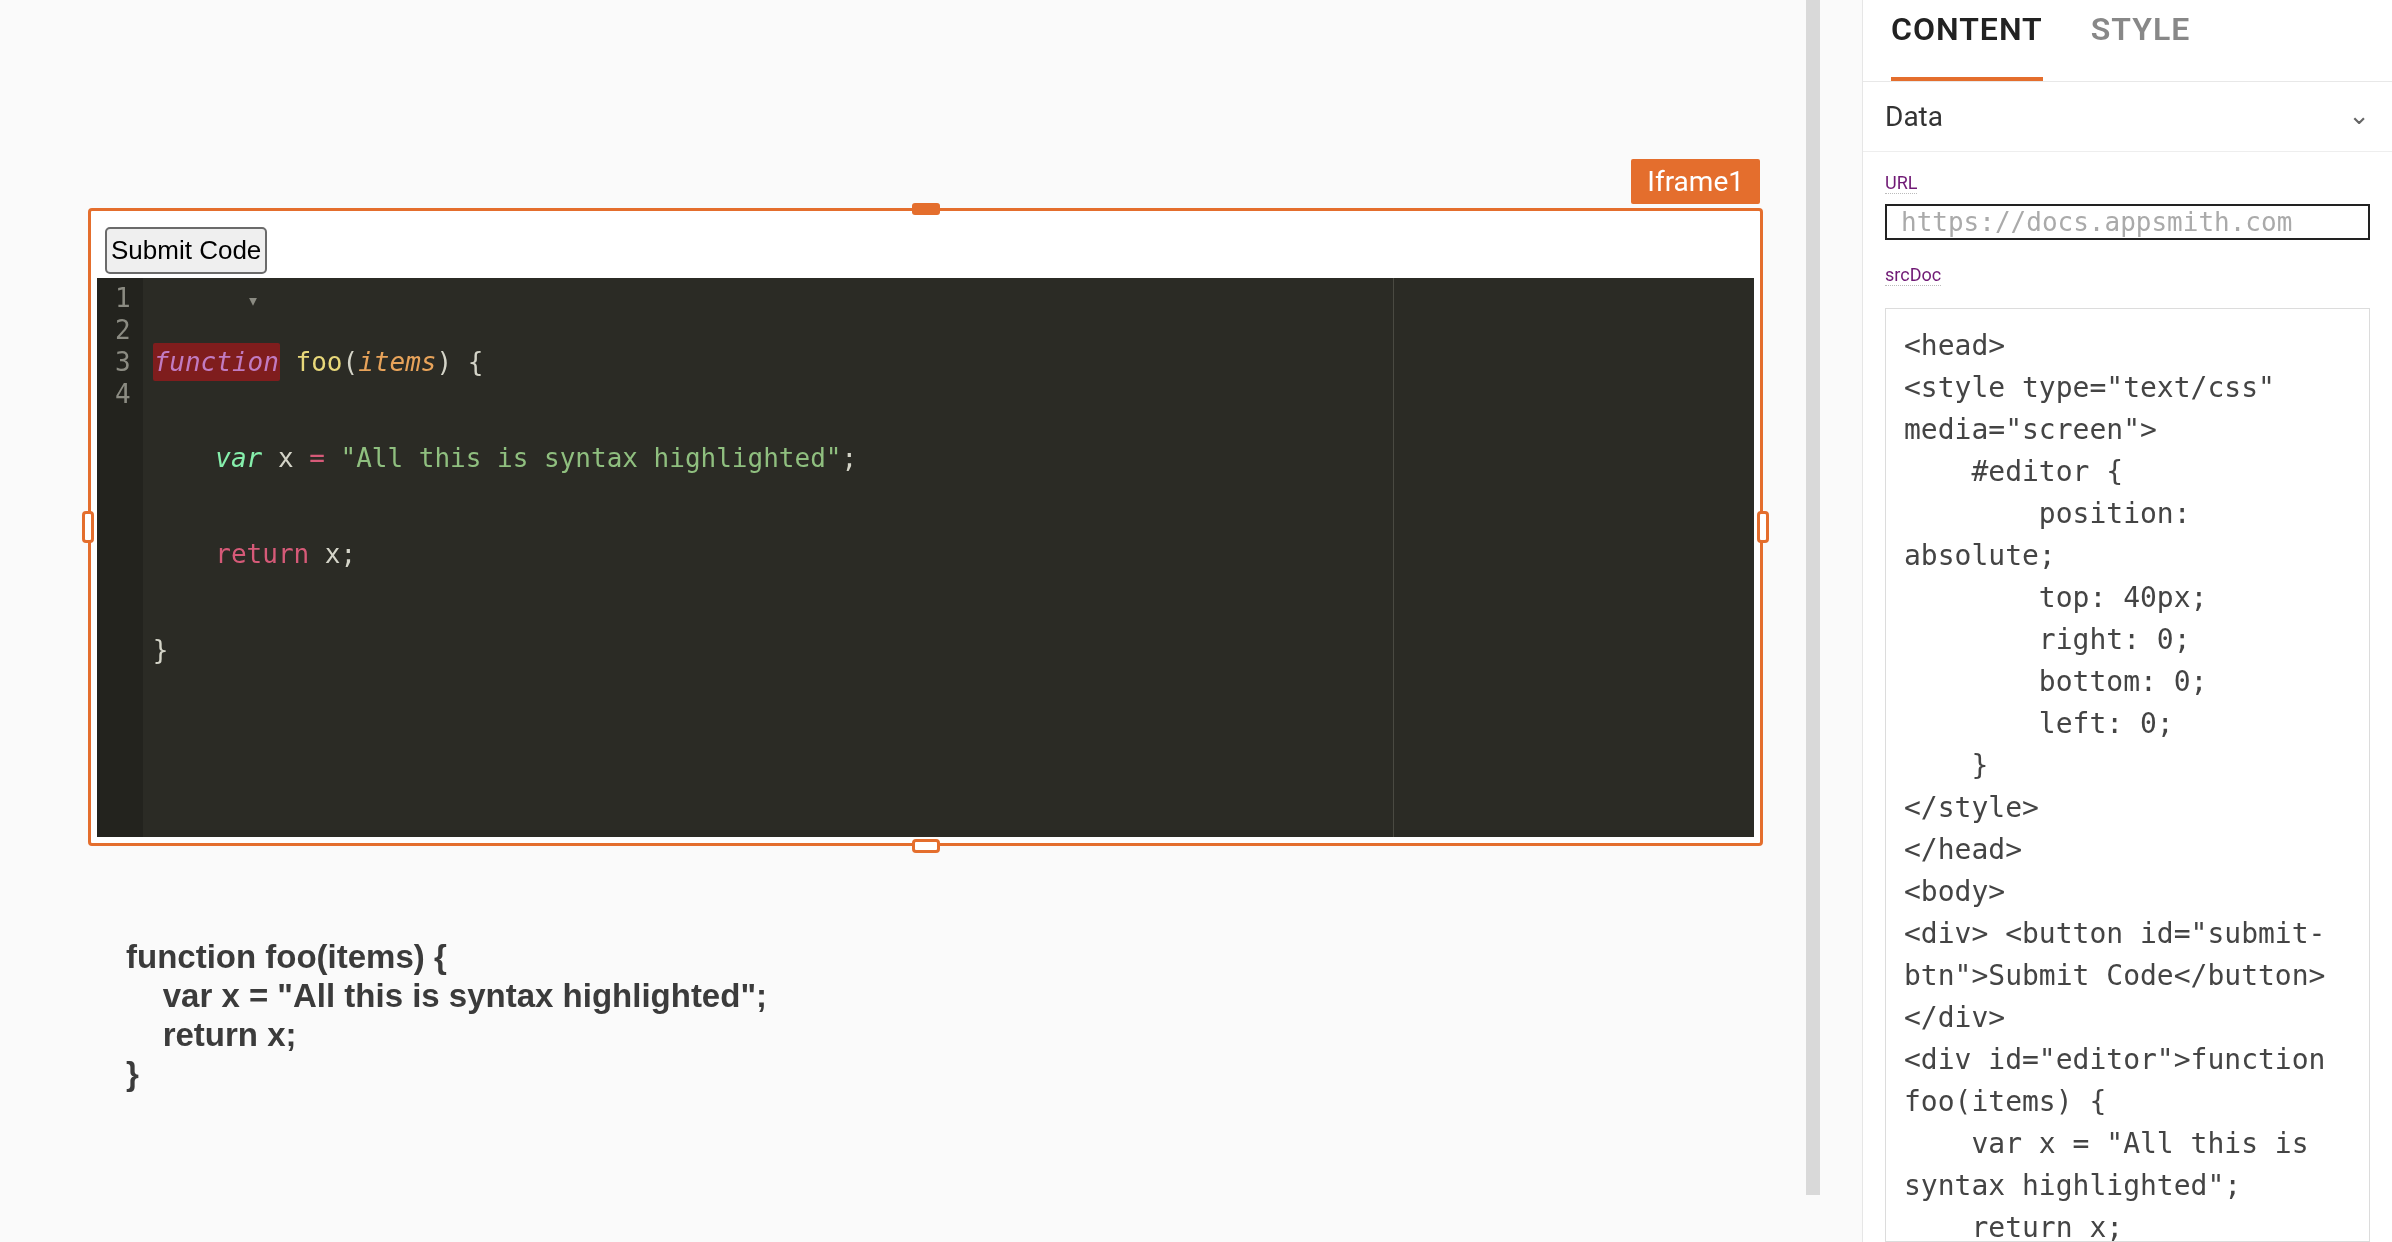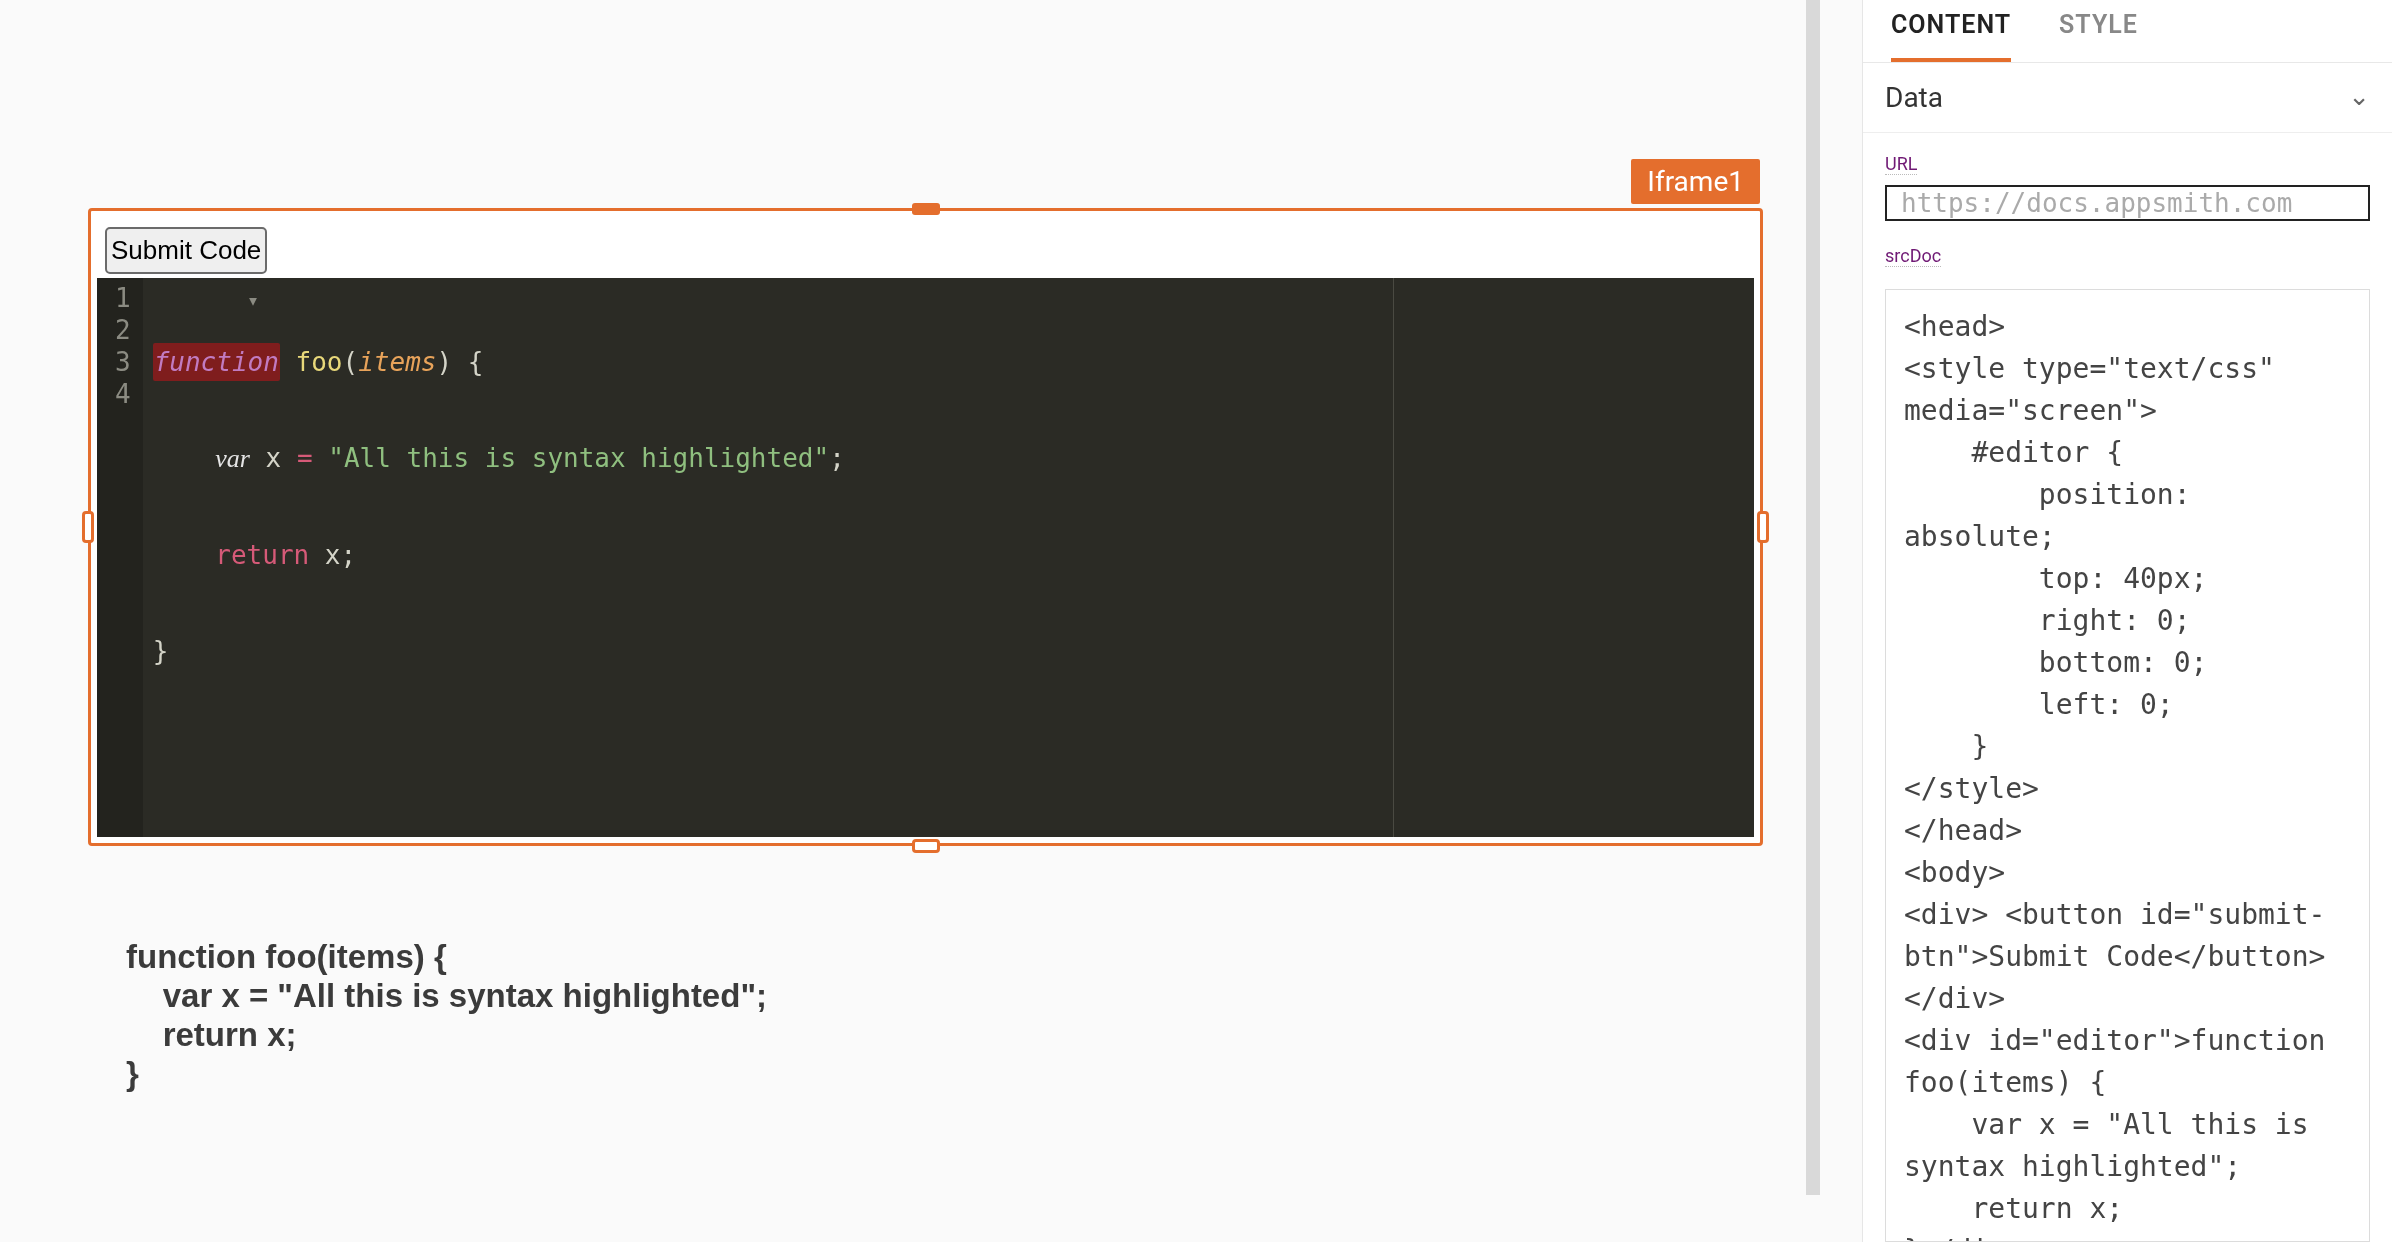--- a/index.html
+++ b/index.html
@@ -101,21 +101,21 @@
     font-size:20px;
   }
   .code-area {
     flex: 1;
     padding: 4px 10px;
     white-space: pre;
     position: relative;
   }
   .code-area .line { display:block; }
   .tok-kw     { color: #c17bc1; font-style: italic; }
-  .tok-kw2    { color: #e5e5e5; font-style: italic; font-family: Liberation Serif, serif; }
+  .tok-kw2    { color: #86efac; font-style: italic; }
   .tok-fn     { color: #e8d87a; }
   .tok-param  { color: #e8a35a; font-style: italic; }
   .tok-str    { color: #8fbf7f; }
   .tok-ret    { color: #d65a78; }
   .tok-punc   { color: #d4d4c8; }
   .tok-var    { color: #d4d4c8; }
   .sel-highlight { background:#7f1d1d; border-radius:2px; padding:4px 1px;}
 
   .ruler {
     position:absolute;
@@ -163,22 +163,22 @@
     color: #333;
   }
 
   .tabs {
     display: flex;
     gap: 48px;
     padding: 0 28px;
     border-bottom: 1px solid #e8e8e8;
   }
   .tab {
-    padding: 10px 0 19px 0;
-    font-size: 25px;
+    padding: 10px 0 29px 0;
+    font-size: 32px;
     font-weight: 600;
     letter-spacing: 1px;
     color: #888;
     cursor: pointer;
     border-bottom: 4px solid transparent;
   }
   .tab.active {
     color: #222;
     border-bottom-color: #e46e2d;
   }

